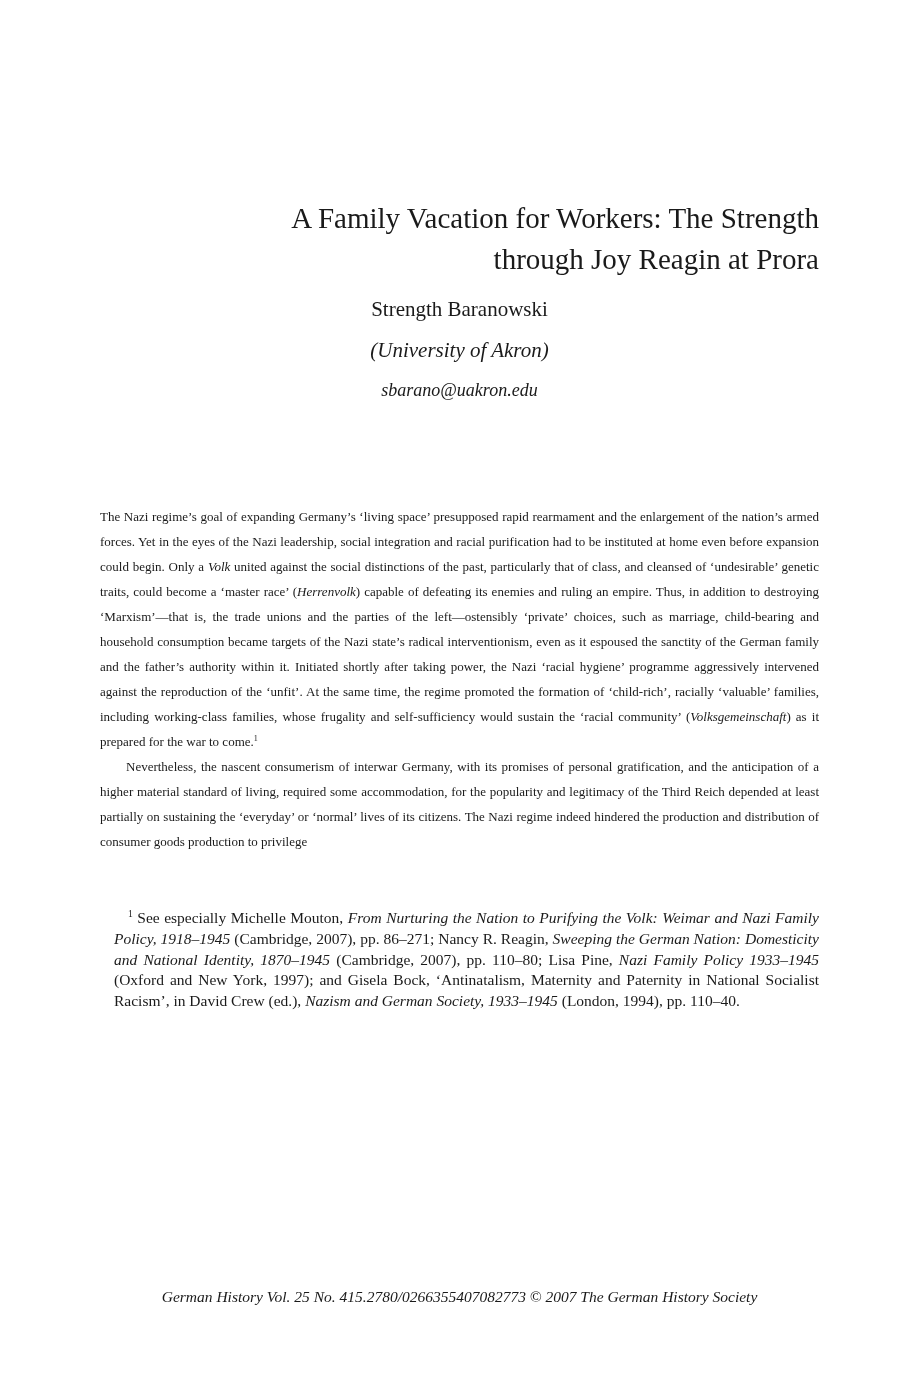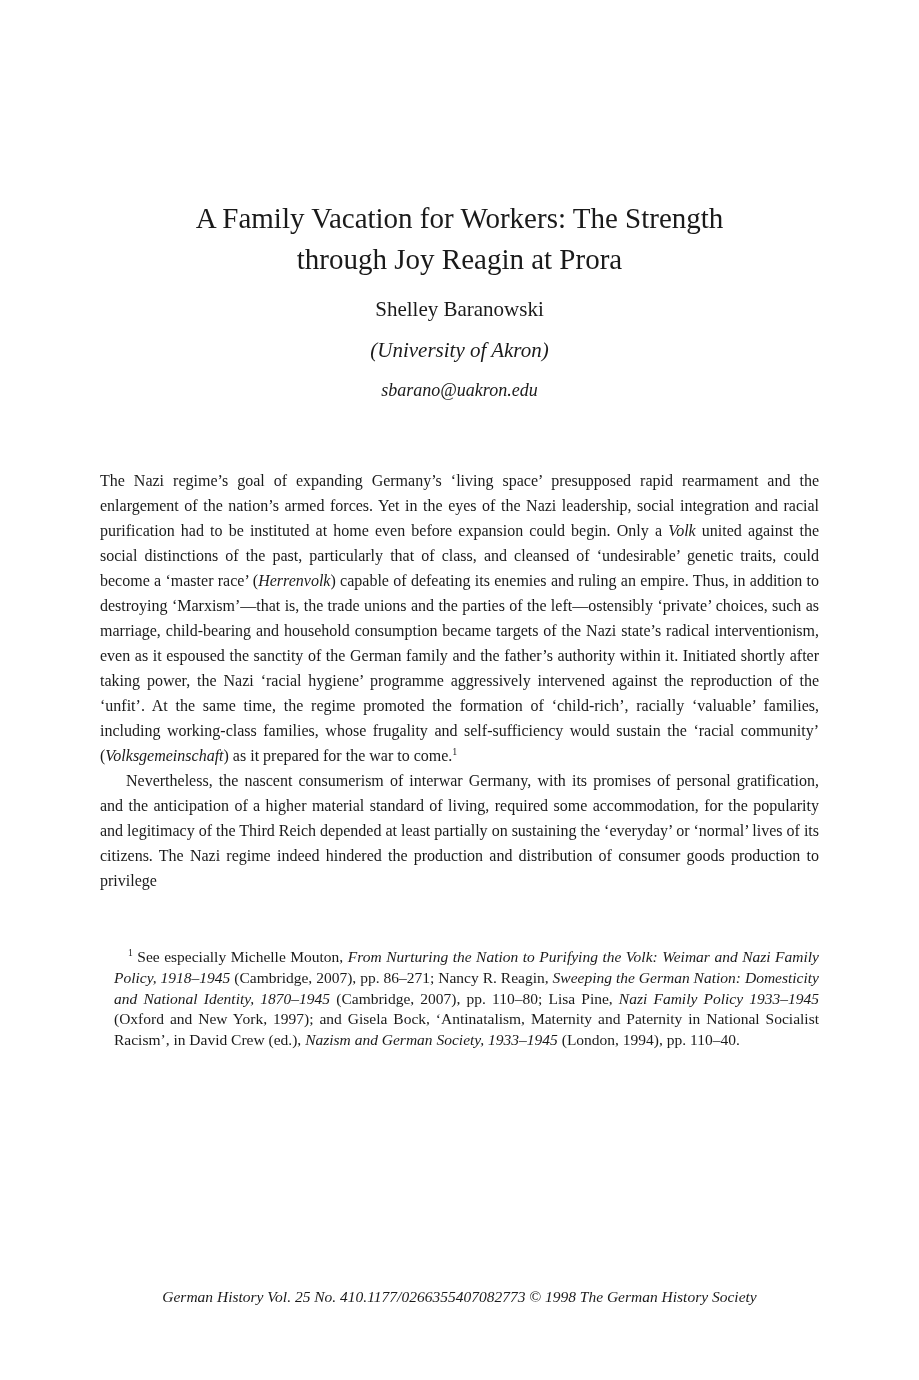--- a/index.html
+++ b/index.html
@@ -20,38 +20,39 @@
   }
   .title-block {
     padding-top: 198px;
     text-align: center;
   }
   .article-title {
     font-size: 29px;
     line-height: 41px;
     font-weight: normal;
     margin: 0;
+    text-align: right;
   }
   .author {
     font-size: 21px;
     margin-top: 17px;
   }
   .affiliation {
     font-size: 21px;
     font-style: italic;
     margin-top: 16px;
   }
   .email {
     font-size: 18px;
     font-style: italic;
     margin-top: 17px;
   }
   .body-text {
-    margin-top: 67px;
-    font-size: 16px;
+    margin-top: 103px;
+    font-size: 13px;
     line-height: 25px;
     text-align: justify;
   }
   .body-text p {
     margin: 0;
   }
   .body-text p.indented {
     text-indent: 26px;
   }
   .body-text sup, .footnote sup {
@@ -82,30 +83,30 @@
 </head>
 <body>
 
 <div class="page">
 
   <div class="title-block">
     <h1 class="article-title">
       <span>A Family Vacation for Workers: The Strength</span><br>
       <span>through Joy Reagin at Prora</span>
     </h1>
-    <div class="author">Shelley Baranowski</div>
+    <div class="author">Strength Baranowski</div>
     <div class="affiliation">(University of Akron)</div>
     <div class="email">sbarano@uakron.edu</div>
   </div>
 
   <div class="body-text">
     <p><span>The Nazi regime’s goal of expanding Germany’s ‘living space’ presupposed rapid rearmament and the enlargement of the nation’s armed forces. Yet in the eyes of the Nazi leadership, social integration and racial purification had to be instituted at home even before expansion could begin. Only a </span><i>Volk</i><span> united against the social distinctions of the past, particularly that of class, and cleansed of ‘undesirable’ genetic traits, could become a ‘master race’ (</span><i>Herrenvolk</i><span>) capable of defeating its enemies and ruling an empire. Thus, in addition to destroying ‘Marxism’—that is, the trade unions and the parties of the left—ostensibly ‘private’ choices, such as marriage, child-bearing and household consumption became targets of the Nazi state’s radical interventionism, even as it espoused the sanctity of the German family and the father’s authority within it. Initiated shortly after taking power, the Nazi ‘racial hygiene’ programme aggressively intervened against the reproduction of the ‘unfit’. At the same time, the regime promoted the formation of ‘child-rich’, racially ‘valuable’ families, including working-class families, whose frugality and self-sufficiency would sustain the ‘racial community’ (</span><i>Volksgemeinschaft</i><span>) as it prepared for the war to come.</span><sup>1</sup></p>
     <p class="indented">Nevertheless, the nascent consumerism of interwar Germany, with its promises of personal gratification, and the anticipation of a higher material standard of living, required some accommodation, for the popularity and legitimacy of the Third Reich depended at least partially on sustaining the ‘everyday’ or ‘normal’ lives of its citizens. The Nazi regime indeed hindered the production and distribution of consumer goods production to privilege</p>
   </div>
 
   <div class="footnote"><sup>1</sup><span> See especially Michelle Mouton, </span><i>From Nurturing the Nation to Purifying the Volk: Weimar and Nazi Family Policy, 1918–1945</i><span> (Cambridge, 2007), pp. 86–271; Nancy R. Reagin, </span><i>Sweeping the German Nation: Domesticity and National Identity, 1870–1945</i><span> (Cambridge, 2007), pp. 110–80; Lisa Pine, </span><i>Nazi Family Policy 1933–1945</i><span> (Oxford and New York, 1997); and Gisela Bock, ‘Antinatalism, Maternity and Paternity in National Socialist Racism’, in David Crew (ed.), </span><i>Nazism and German Society, 1933–1945</i><span> (London, 1994), pp. 110–40.</span></div>
 
   <div class="page-footer">
     <span>German History Vol. 25 No. 4</span>
-    <span>10.1177/0266355407082773 © 1998 The German History Society</span>
+    <span>15.2780/0266355407082773 © 2007 The German History Society</span>
   </div>
 
 </div>
 
 </body></html>

